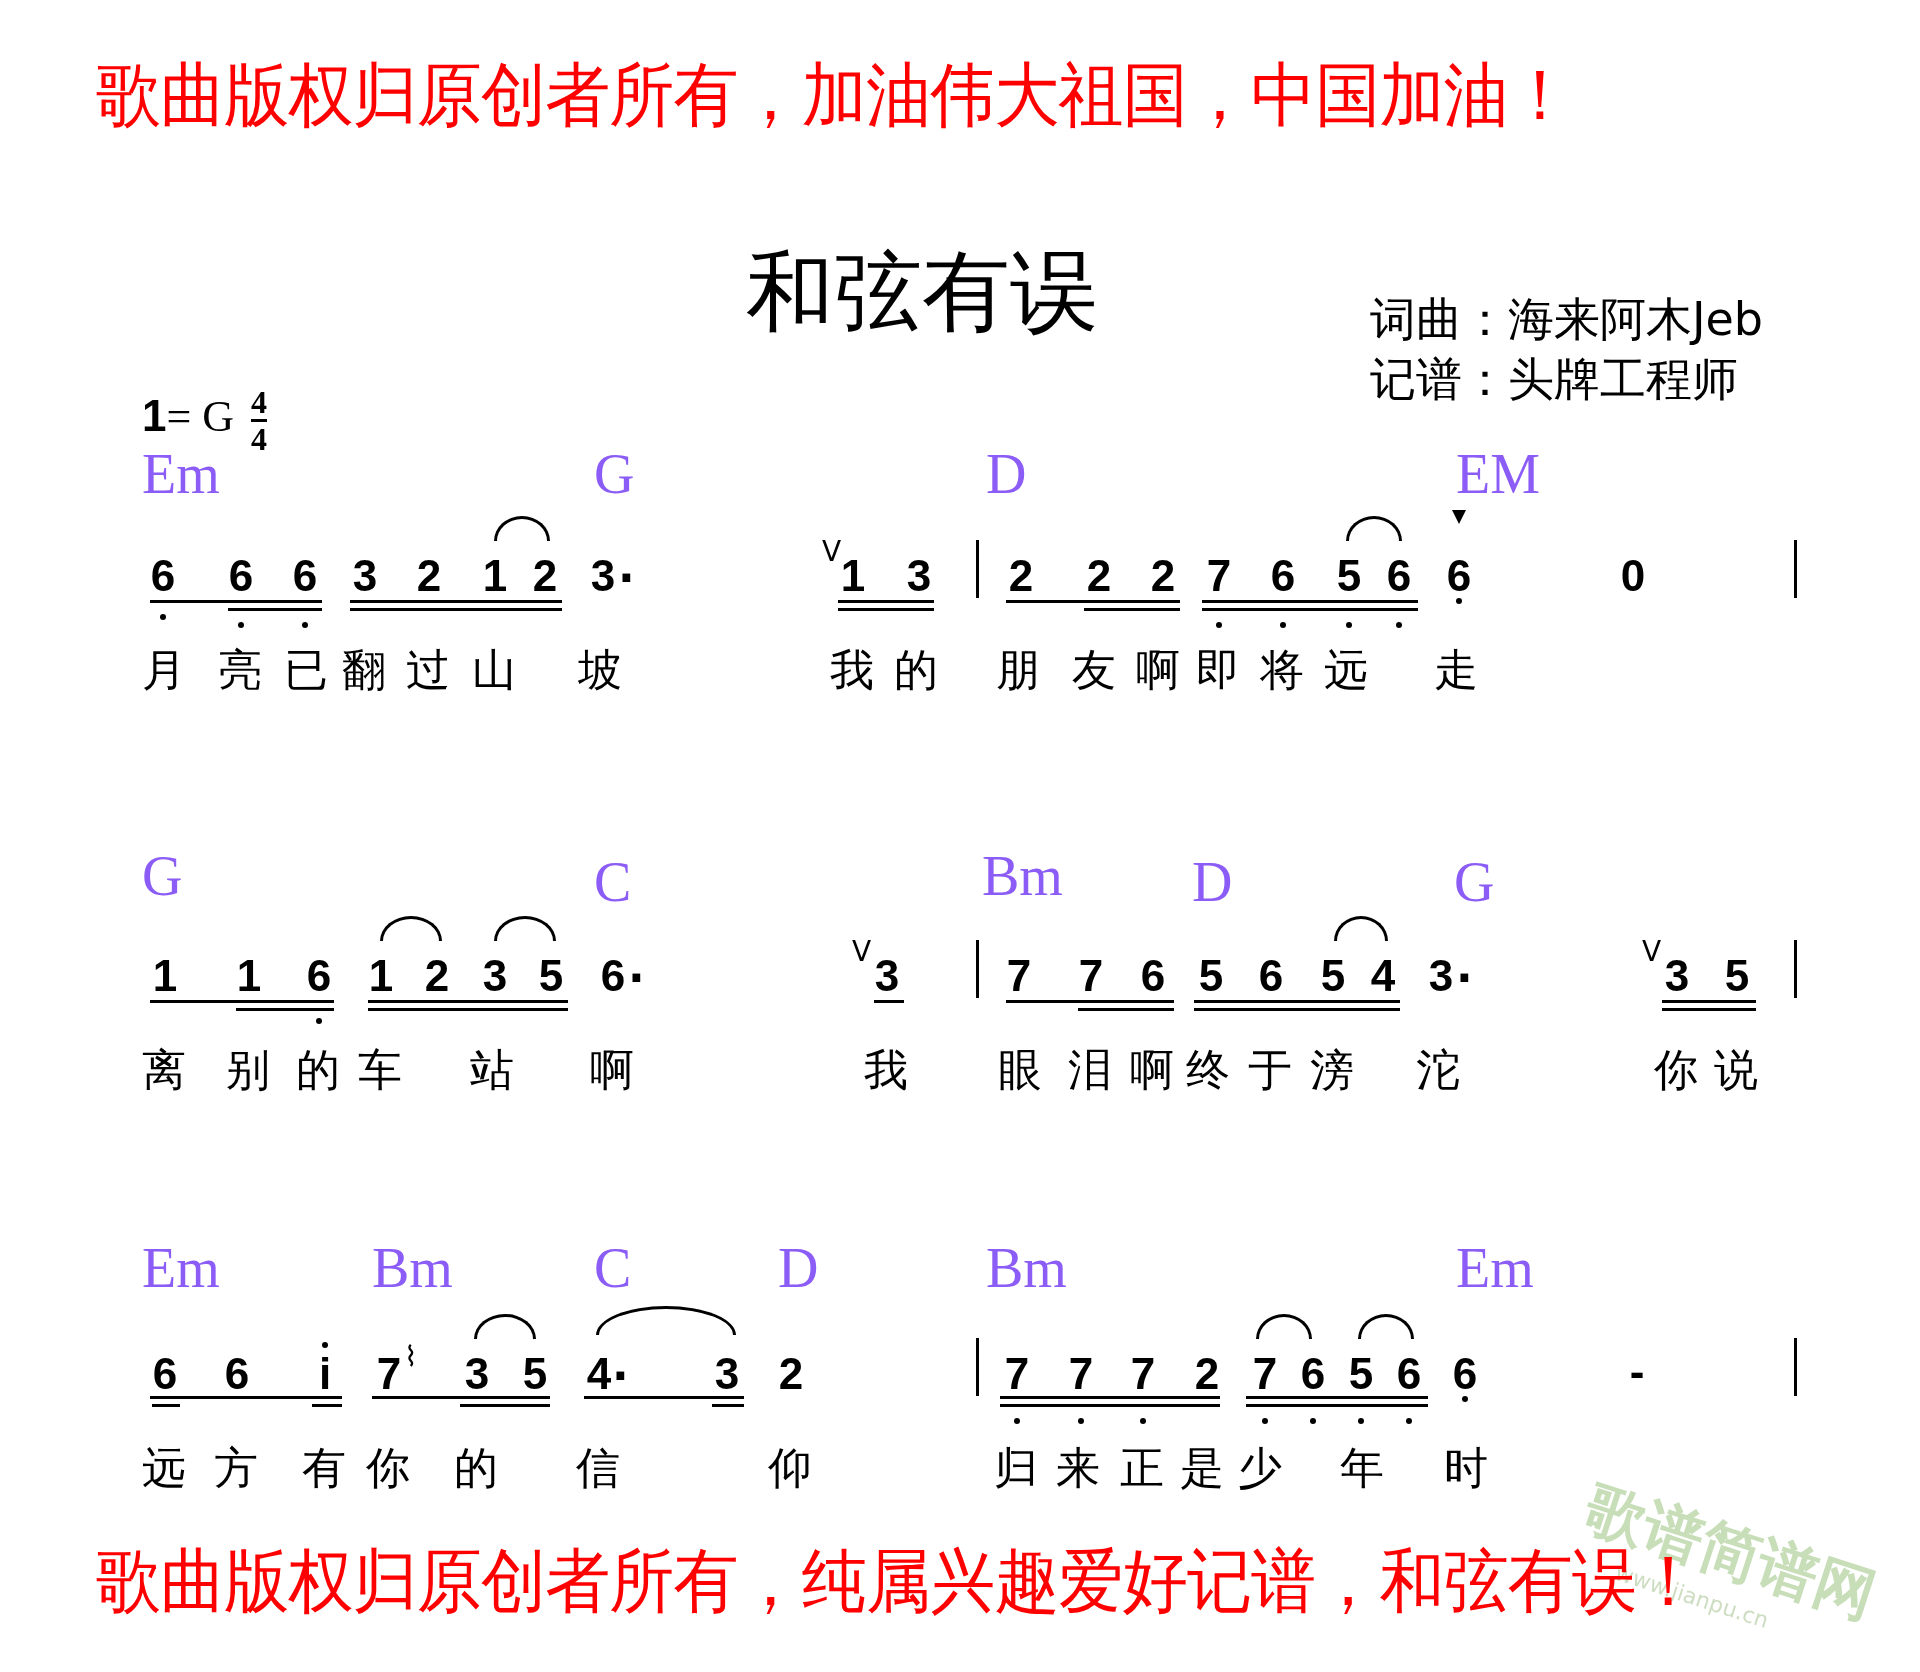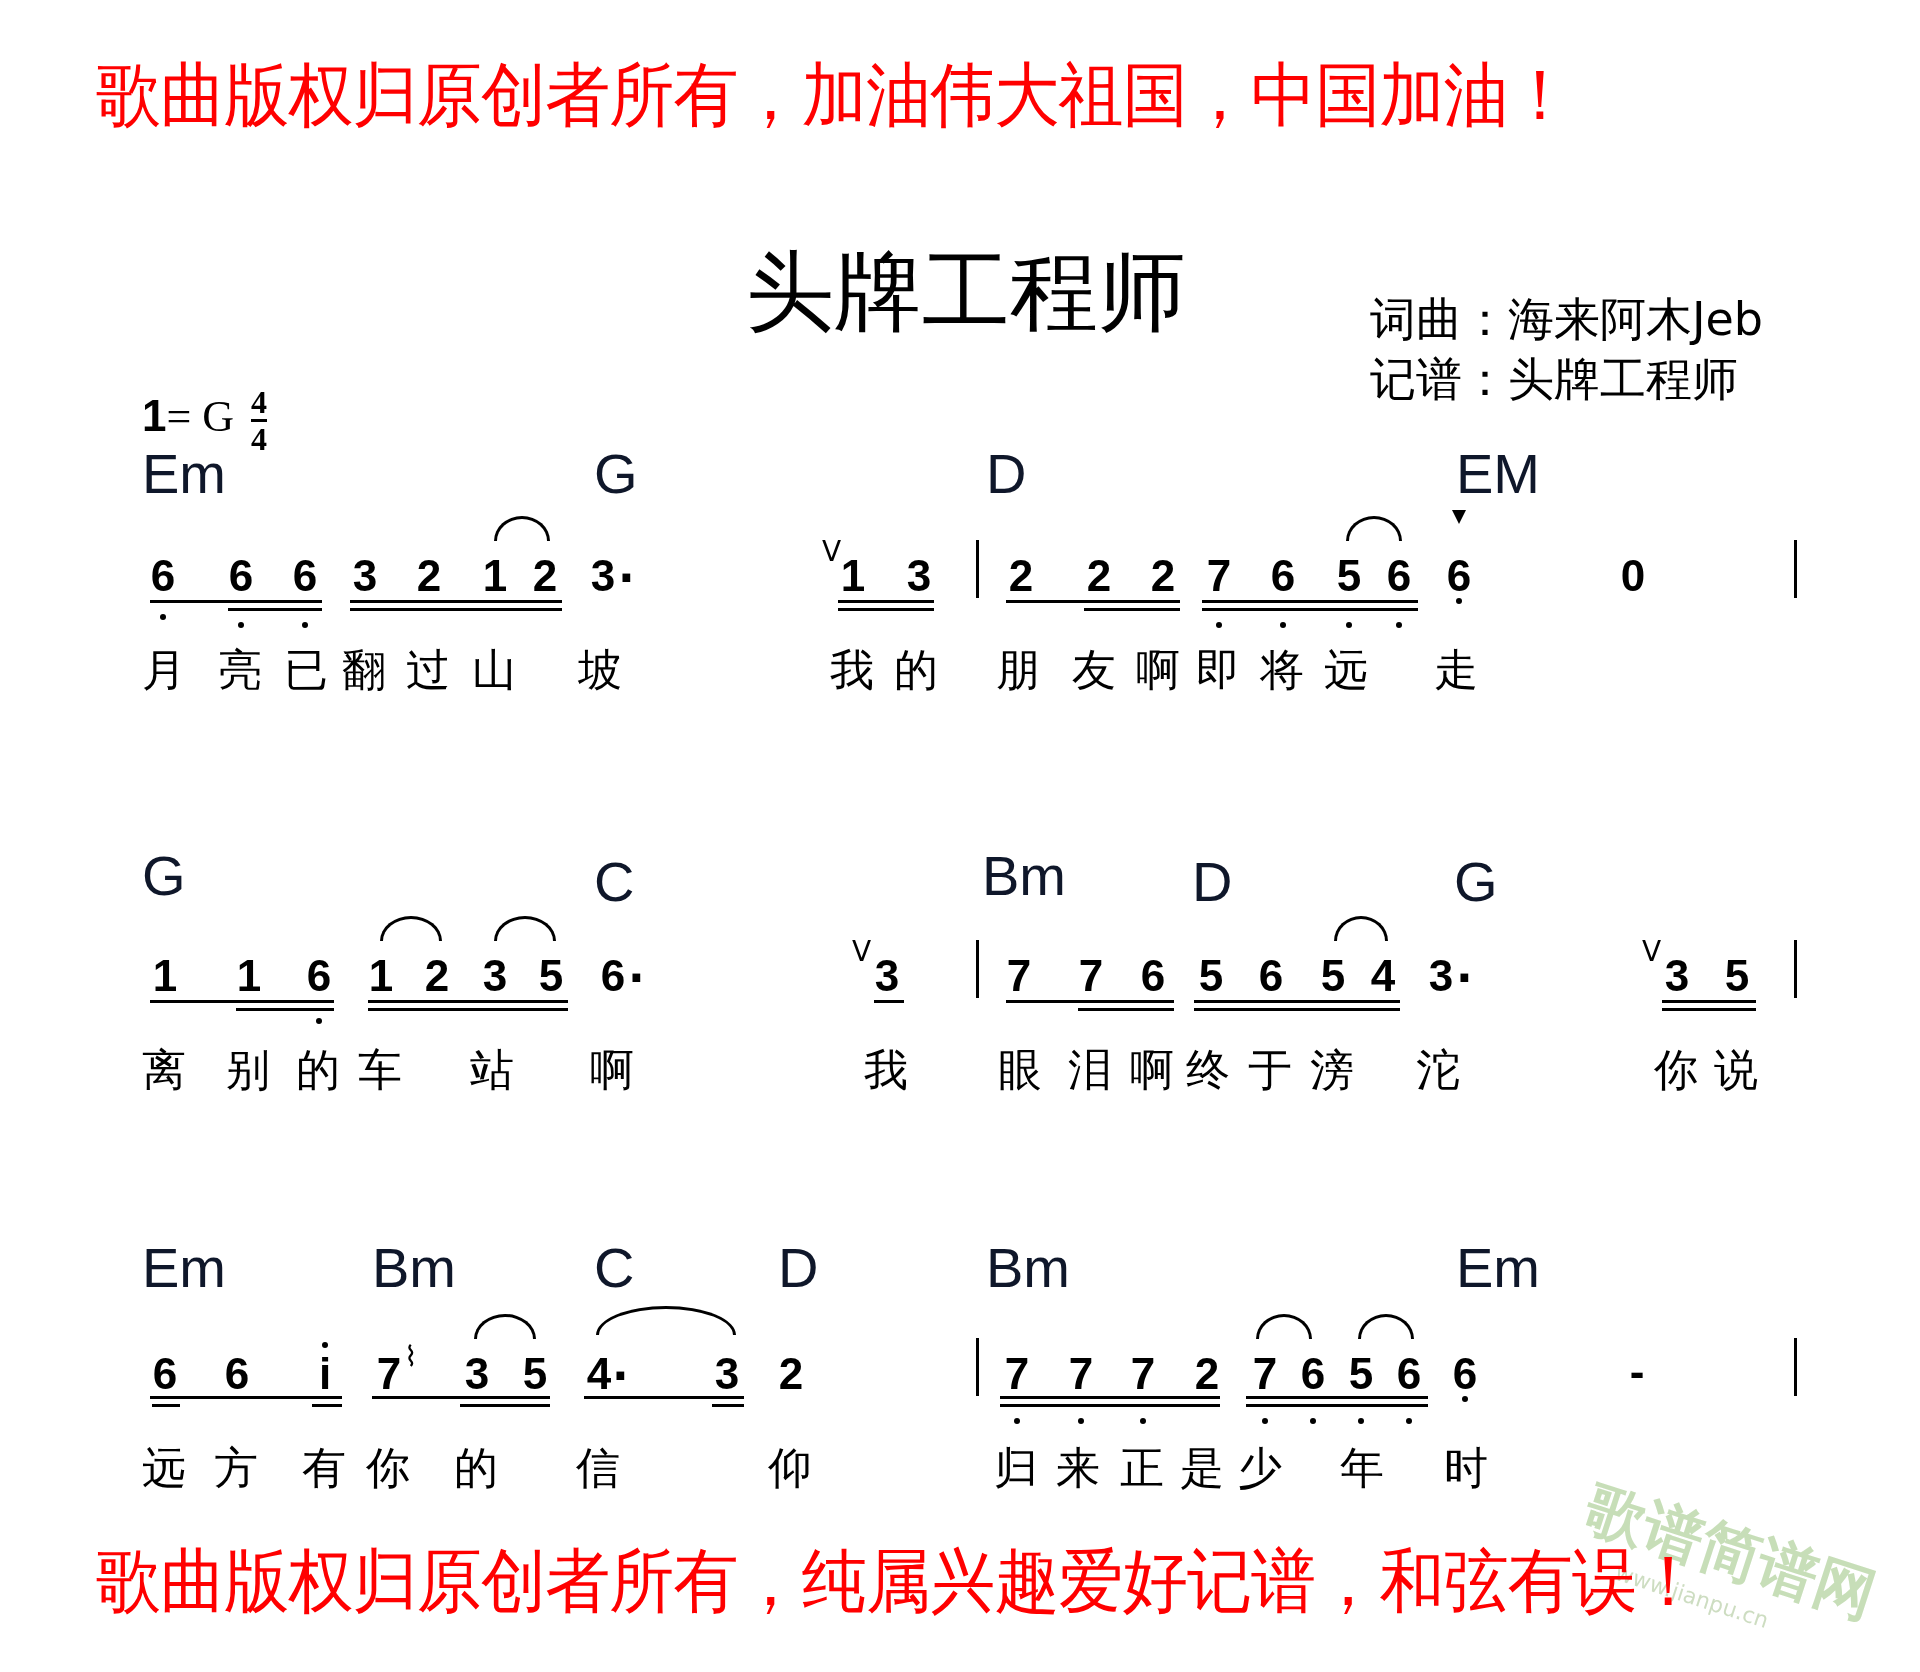--- a/index.html
+++ b/index.html
@@ -7,39 +7,39 @@
          font-family:"DejaVu Sans","Liberation Sans",sans-serif; color:#000; }
   .abs { position:absolute; white-space:nowrap; }
   .banner { color:#ff0000; font-size:70px; letter-spacing:-1px; transform:scaleX(0.93); transform-origin:left center; line-height:1; }
   .title { font-size:88px; line-height:1; font-weight:normal; }
   .credit { font-size:46px; line-height:1; }
   .key { font-family:"Liberation Serif","DejaVu Serif",serif; font-size:44px; line-height:1; }
   .key .one { font-family:"Liberation Sans",sans-serif; font-weight:bold; }
   .frac { display:inline-block; vertical-align:middle; text-align:center; font-weight:bold; font-size:32px; line-height:34px; margin-left:6px; }
   .frac span { display:block; }
   .frac .top { border-bottom:3px solid #000; }
-  .chord { color:#0f172a; font-size:56px; line-height:1; font-family:Liberation Sans, sans-serif; }
+  .chord { color:#8b5cf6; font-size:56px; line-height:1; font-family:Liberation Serif, serif; }
   .note { font-family:"Liberation Sans","DejaVu Sans",sans-serif; font-weight:bold; font-size:44px; line-height:1; width:30px; text-align:center; }
   .lyric { font-size:44px; line-height:1; }
   .bar { position:absolute; width:3px; background:#000; height:58px; }
   .uline { position:absolute; height:3px; background:#000; }
   .dot { position:absolute; width:6px; height:6px; border-radius:50%; background:#000; }
   .slur { position:absolute; border:3px solid #000; border-bottom:none; border-left-color:#000; border-radius:50% 50% 0 0 / 100% 100% 0 0; height:22px; }
   .breath { font-size:28px; font-family:"DejaVu Sans",sans-serif; line-height:1; }
   .augdot { font-size:44px; font-weight:bold; }
   .accent { width:0; height:0; border-left:7px solid transparent; border-right:7px solid transparent; border-top:14px solid #000; }
   .watermark { color:#9ac47f; opacity:0.55; font-size:60px; font-weight:bold; transform:rotate(18deg); transform-origin:left top; }
   .watermark-small { color:#b9cfa8; opacity:0.7; font-size:22px; transform:rotate(18deg); transform-origin:left top; }
 </style>
 </head>
 <body>
 
 <div class="abs banner" style="left:96px; top:60px;">歌曲版权归原创者所有，加油伟大祖国，中国加油！</div>
 
-<div class="abs title" style="left:746px; top:248px;">头牌工程师</div>
+<div class="abs title" style="left:746px; top:248px;">和弦有误</div>
 <div class="abs credit" style="left:1370px; top:296px;">词曲：海来阿木Jeb</div>
 <div class="abs credit" style="left:1370px; top:356px;">记谱：头牌工程师</div>
 
 <div class="abs key" style="left:142px; top:385px;">
   <span class="one">1</span><span>= G</span>
   <span class="frac"><span class="top">4</span><span>4</span></span>
 </div>
 
 <div>
   <div class="abs chord" style="left:142px; top:446px;">Em</div>

